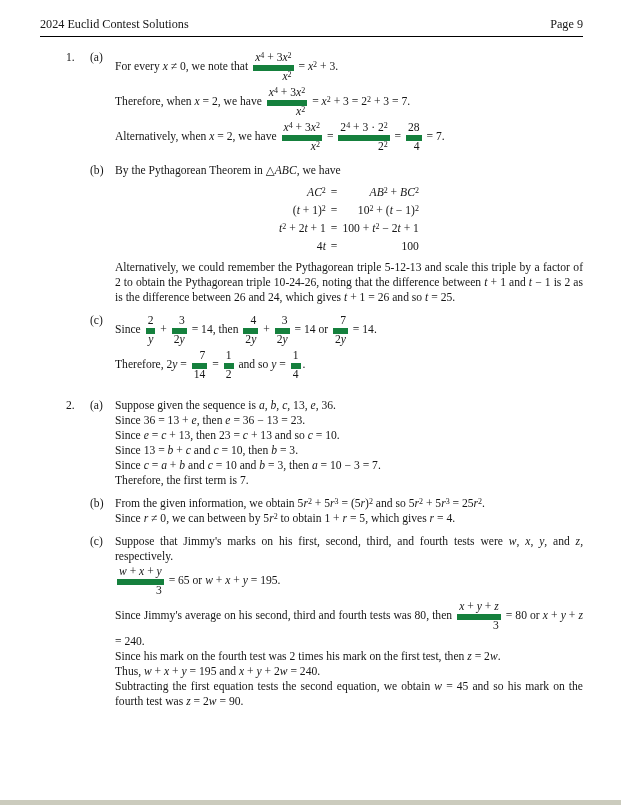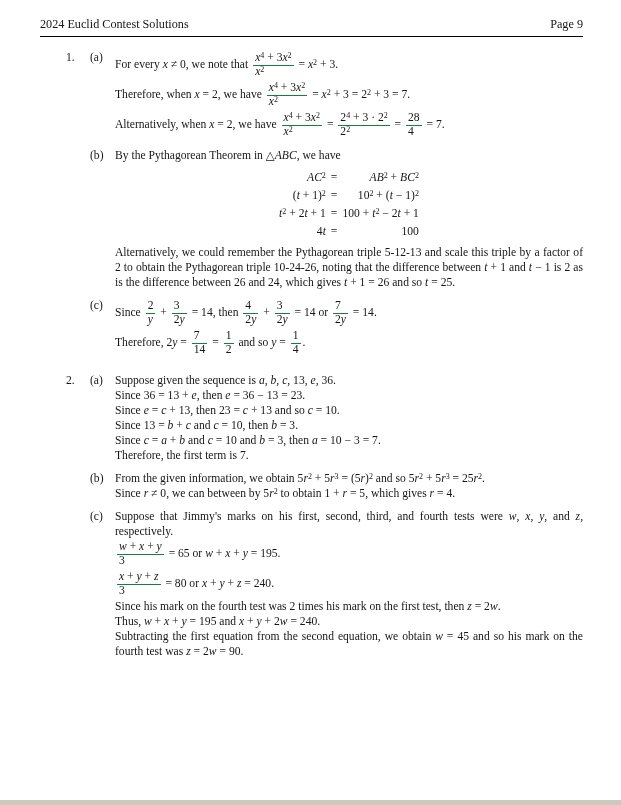--- a/index.html
+++ b/index.html
@@ -22,25 +22,25 @@
   .pnum { width:24px; flex:none; }
   .pparts { flex:1; min-width:0; }
   .part { display:flex; }
   .part + .part { margin-top:8px; }
   .plabel { width:25px; flex:none; }
   .ptext { flex:1; min-width:0; text-align:justify; }
   .line { text-align:justify; }
   i { font-style:italic; }
   sup { font-size:8px; line-height:0; vertical-align:0.42em; }
   .frac {
-    display:inline-block; vertical-align:middle; text-align:left;
+    display:inline-block; vertical-align:middle; text-align:right;
     margin:2px 2px; line-height:normal;
   }
   .frac .num, .frac .den { display:block; line-height:12.5px; padding:0 2px; }
-  .frac .den { border-top:1px solid #15803d; }
+  .frac .den { border-top:6px solid #15803d; }
   .eqalign { display:table; margin:5px auto 5px; }
   .eqrow { display:table-row; }
   .eql, .eqs, .eqr { display:table-cell; padding:1.5px 0; }
   .eql { text-align:right; }
   .eqs { padding-left:5px; padding-right:5px; }
   .eqr { text-align:right; }
   .footer-bar { position:absolute; left:0; right:0; bottom:0; height:5px; }
 </style>
 </head>
 <body>
@@ -119,23 +119,23 @@
             <div class="ptext">
               <div class="line"><span class="txt">From the given information, we obtain </span><span class="math">5<i>r</i><sup>2</sup> + 5<i>r</i><sup>3</sup> = (5<i>r</i>)<sup>2</sup></span><span class="txt"> and so </span><span class="math">5<i>r</i><sup>2</sup> + 5<i>r</i><sup>3</sup> = 25<i>r</i><sup>2</sup></span><span class="txt">.</span></div>
               <div class="line"><span class="txt">Since </span><span class="math"><i>r</i> ≠ 0</span><span class="txt">, we can between by </span><span class="math">5<i>r</i><sup>2</sup></span><span class="txt"> to obtain </span><span class="math">1 + <i>r</i> = 5</span><span class="txt">, which gives </span><span class="math"><i>r</i> = 4</span><span class="txt">.</span></div>
             </div>
           </div>
           <div class="part">
             <div class="plabel">(c)</div>
             <div class="ptext">
               <div class="line"><span class="txt">Suppose that Jimmy's marks on his first, second, third, and fourth tests were </span><span class="math"><i>w</i></span><span class="txt">, </span><span class="math"><i>x</i></span><span class="txt">, </span><span class="math"><i>y</i></span><span class="txt">, and </span><span class="math"><i>z</i></span><span class="txt">, respectively.</span></div>
               <div class="line"><span class="frac"><span class="num"><i>w</i> + <i>x</i> + <i>y</i></span><span class="den">3</span></span><span class="math"> = 65</span><span class="txt"> or </span><span class="math"><i>w</i> + <i>x</i> + <i>y</i> = 195</span><span class="txt">.</span></div>
-              <div class="line"><span class="frac"><span class="num"><i>x</i> + <i>y</i> + <i>z</i></span><span class="den">3</span></span><span class="math"> = 80</span><span class="txt"> or </span><span class="math"><i>x</i> + <i>y</i> + <i>z</i> = 240</span><span class="txt">.</span></div>
+              <div class="line"><span class="txt">Since Jimmy's average on his second, third and fourth tests was 80, then </span><span class="frac"><span class="num"><i>x</i> + <i>y</i> + <i>z</i></span><span class="den">3</span></span><span class="math"> = 80</span><span class="txt"> or </span><span class="math"><i>x</i> + <i>y</i> + <i>z</i> = 240</span><span class="txt">.</span></div>
               <div class="line"><span class="txt">Since his mark on the fourth test was 2 times his mark on the first test, then </span><span class="math"><i>z</i> = 2<i>w</i></span><span class="txt">.</span></div>
               <div class="line"><span class="txt">Thus, </span><span class="math"><i>w</i> + <i>x</i> + <i>y</i> = 195</span><span class="txt"> and </span><span class="math"><i>x</i> + <i>y</i> + 2<i>w</i> = 240</span><span class="txt">.</span></div>
-              <div class="line"><span class="txt">Subtracting the first equation from the second equation, we obtain </span><span class="math"><i>w</i> = 45</span><span class="txt"> and so his mark on the fourth test was </span><span class="math"><i>z</i> = 2<i>w</i> = 90</span><span class="txt">.</span></div>
+              <div class="line"><span class="txt">Subtracting the first equation tests the second equation, we obtain </span><span class="math"><i>w</i> = 45</span><span class="txt"> and so his mark on the fourth test was </span><span class="math"><i>z</i> = 2<i>w</i> = 90</span><span class="txt">.</span></div>
             </div>
           </div>
         </div>
       </div>
     </div>
 </div>
 <div class="footer-bar" style="background: rgb(203, 203, 189);"></div>
 
 </body></html>

